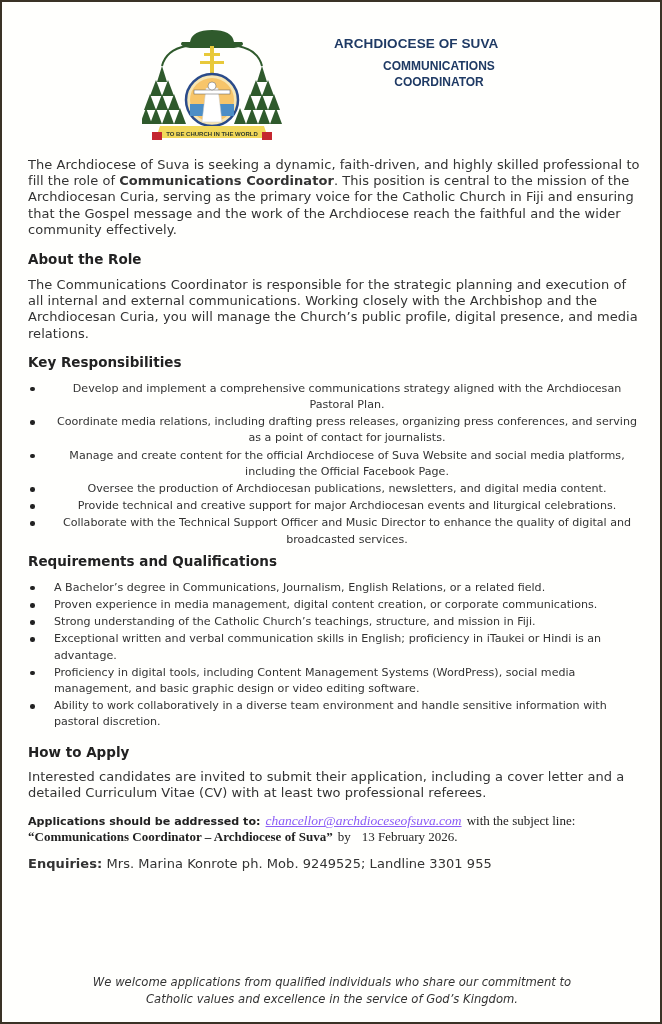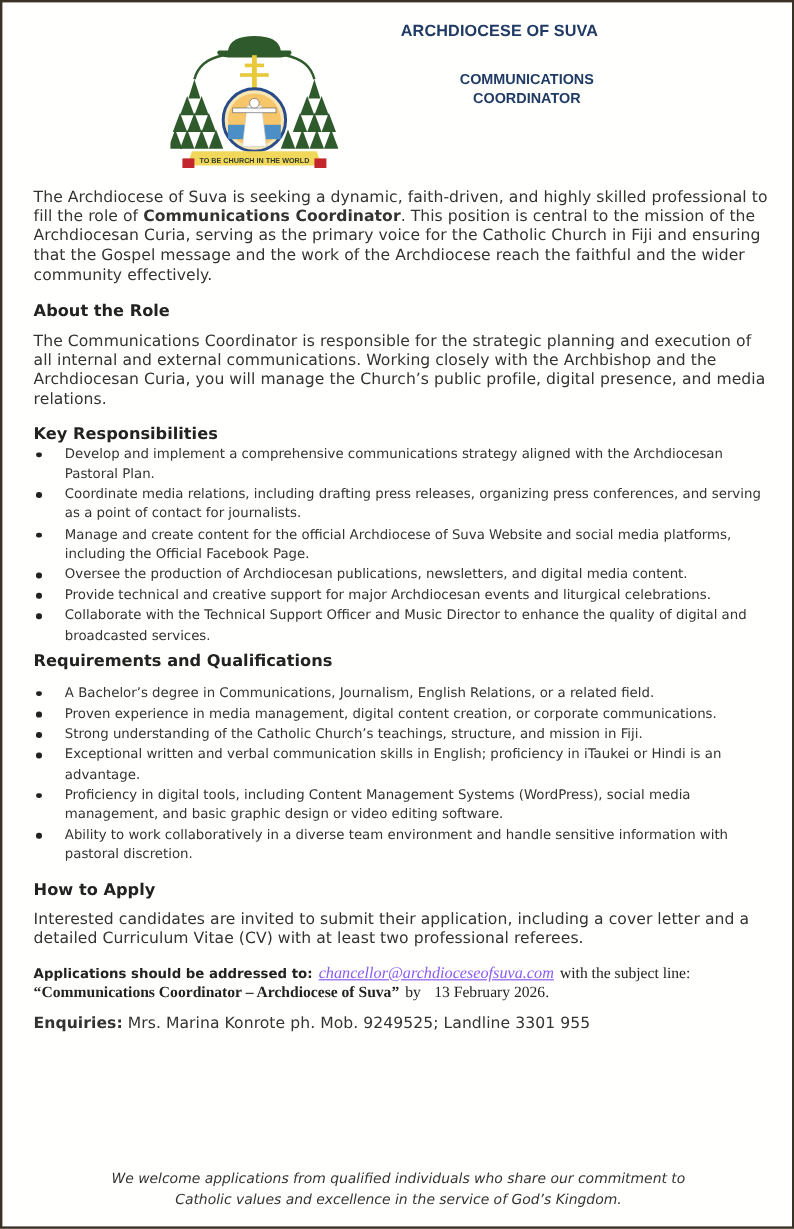--- a/index.html
+++ b/index.html
@@ -9,21 +9,21 @@
     box-sizing: border-box;
     width: 662px; height: 1024px;
     border: 2px solid #3a3226;
     background: #fffffd;
     font-family: "DejaVu Sans", sans-serif;
     color: #2b2b2b;
   }
   .header { position: absolute; left: 0; top: 0; width: 658px; height: 150px; }
   .crest { position: absolute; left: 140px; top: 24px; width: 140px; height: 120px; }
   .org-title {
-    position: absolute; left: 332px; top: 16px;
+    position: absolute; left: 332px; top: 34px;
     font-family: "Liberation Sans", sans-serif; font-weight: bold;
     font-size: 13.5px; color: #1f3a64; letter-spacing: 0.1px;
   }
   .role-title {
     position: absolute; left: 332px; top: 56px; width: 210px;
     text-align: center;
     font-family: "Liberation Sans", sans-serif; font-weight: bold;
     font-size: 12px; line-height: 16px; color: #1f3a64;
   }
   .content {
@@ -122,21 +122,21 @@
   </div>
 
   <div class="content">
 
     <p class="body"><span>The Archdiocese of Suva is seeking a dynamic, faith-driven, and highly skilled professional to fill the role of </span><b>Communications Coordinator</b><span>. This position is central to the mission of the Archdiocesan Curia, serving as the primary voice for the Catholic Church in Fiji and ensuring that the Gospel message and the work of the Archdiocese reach the faithful and the wider community effectively.</span></p>
 
     <h2 style="margin-top:12px;">About the Role</h2>
     <p class="body" style="margin-top:9px;">The Communications Coordinator is responsible for the strategic planning and execution of all internal and external communications. Working closely with the Archbishop and the Archdiocesan Curia, you will manage the Church’s public profile, digital presence, and media relations.</p>
 
     <h2 style="margin-top:11px;">Key Responsibilities</h2>
-    <ul class="bullets" style="">
+    <ul class="bullets" style="margin-top:10px;text-align:center;">
       <li><span class="dot"></span><span>Develop and implement a comprehensive communications strategy aligned with the Archdiocesan Pastoral Plan.</span></li>
       <li><span class="dot"></span><span>Coordinate media relations, including drafting press releases, organizing press conferences, and serving as a point of contact for journalists.</span></li>
       <li><span class="dot"></span><span>Manage and create content for the official Archdiocese of Suva Website and social media platforms, including the Official Facebook Page.</span></li>
       <li><span class="dot"></span><span>Oversee the production of Archdiocesan publications, newsletters, and digital media content.</span></li>
       <li><span class="dot"></span><span>Provide technical and creative support for major Archdiocesan events and liturgical celebrations.</span></li>
       <li><span class="dot"></span><span>Collaborate with the Technical Support Officer and Music Director to enhance the quality of digital and broadcasted services.</span></li>
     </ul>
 
     <h2 style="margin-top:4px;">Requirements and Qualifications</h2>
     <ul class="bullets" style="margin-top:10px;">

